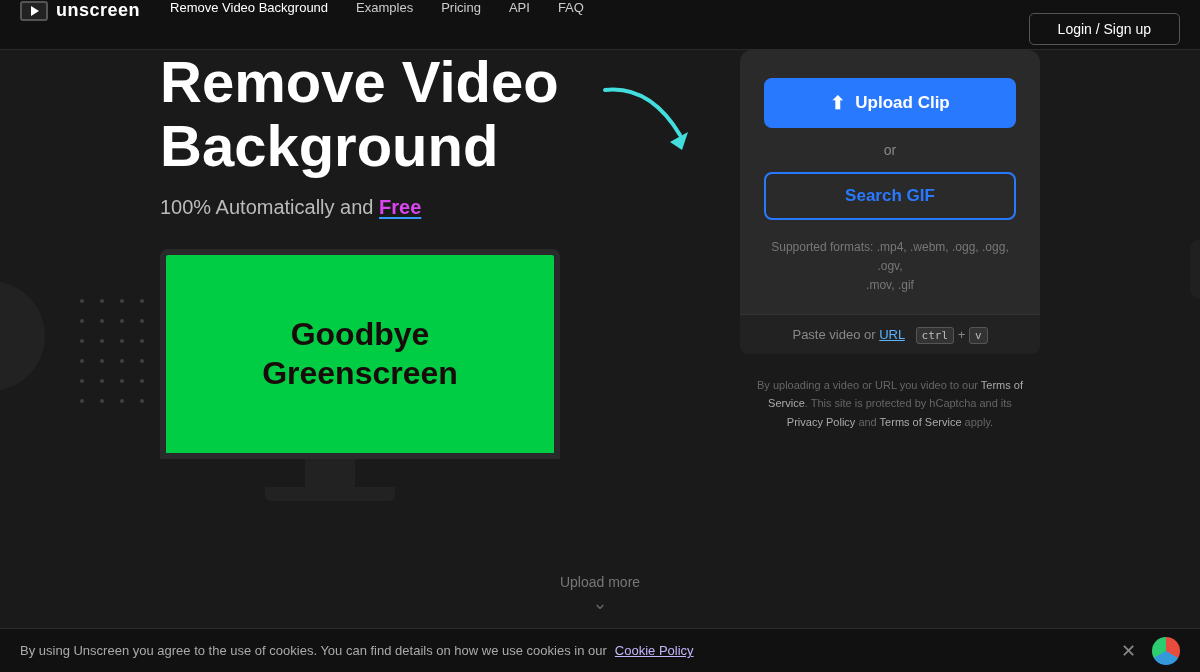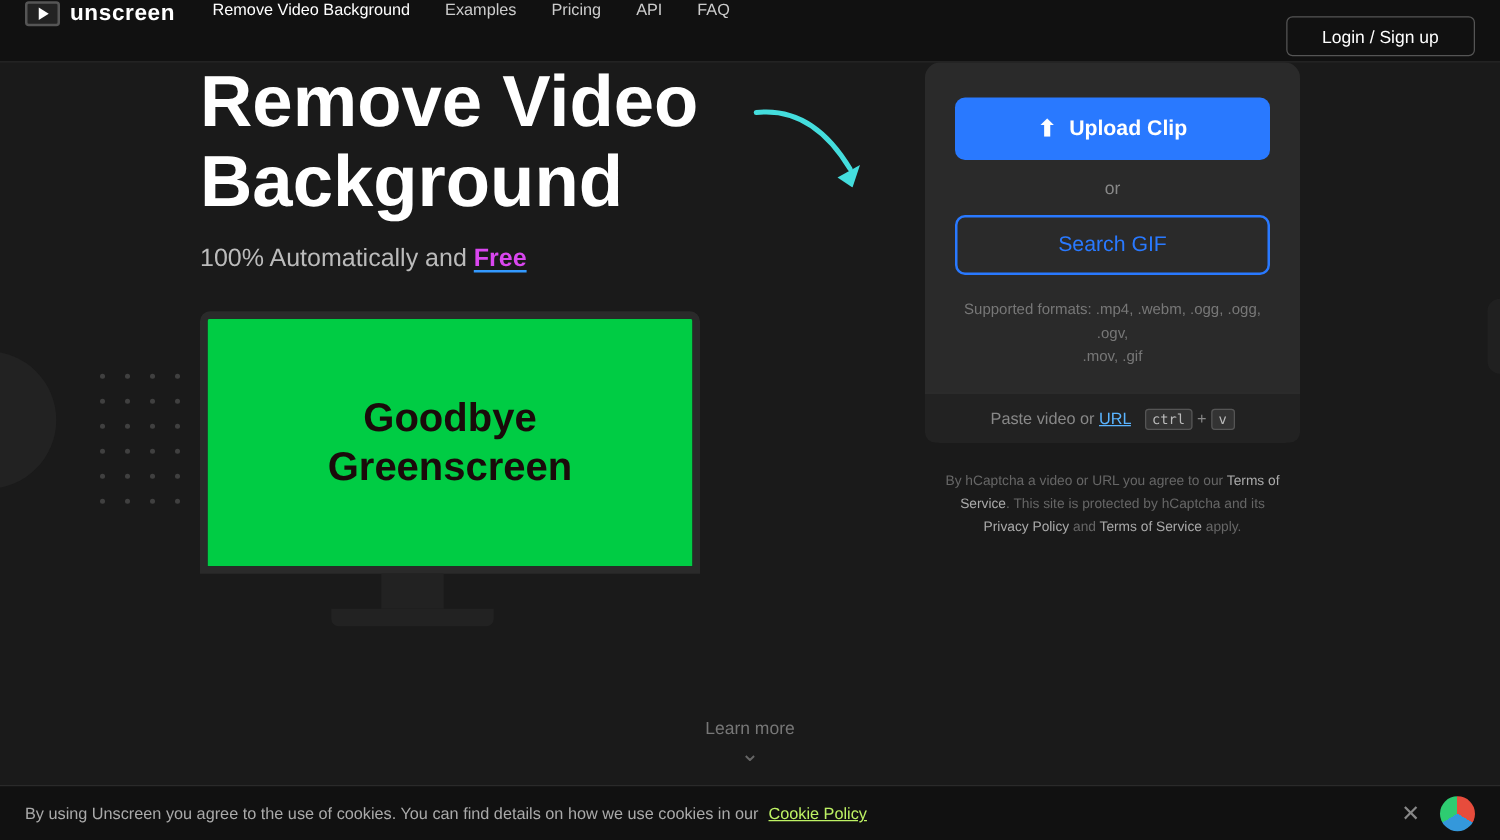--- a/index.html
+++ b/index.html
@@ -247,21 +247,21 @@
     }
 
     .search-gif-btn {
       width: 100%;
       background: transparent;
       color: #2979ff;
       border: 2px solid #2979ff;
       border-radius: 8px;
       padding: 12px 0;
       font-size: 17px;
-      font-weight: 400;
+      font-weight: 700;
       cursor: pointer;
     }
 
     .supported-formats {
       text-align: center;
       color: #777;
       font-size: 12px;
       margin-top: 18px;
       line-height: 1.6;
     }
@@ -337,21 +337,21 @@
       border-top: 1px solid #2a2a2a;
       display: flex;
       align-items: center;
       padding: 0 20px;
       font-size: 13px;
       color: #aaa;
       gap: 8px;
     }
 
     .cookie-bar a {
-      color: #bef264;
+      color: #c4b5fd;
       text-decoration: underline;
     }
 
     .cookie-close {
       margin-left: auto;
       cursor: pointer;
       font-size: 18px;
       color: #888;
       background: none;
       border: none;
@@ -513,26 +513,26 @@
         <span>Paste video or </span>
         <span class="url-link">URL</span>
         &nbsp;
         <kbd class="kbd">ctrl</kbd>
         +
         <kbd class="kbd">v</kbd>
       </div>
     </div>
 
     <div class="terms-text">
-      <span>By hCaptcha a video or URL you agree to our </span><a>Terms of Service</a><span>. This site is protected by hCaptcha and its </span><a>Privacy Policy</a><span> and </span><a>Terms of Service</a><span> apply.</span>
+      <span>By uploading a video or URL you video to our </span><a>Terms of Service</a><span>. This site is protected by hCaptcha and its </span><a>Privacy Policy</a><span> and </span><a>Terms of Service</a><span> apply.</span>
     </div>
   </div>
 
   <div class="learn-more">
-    <span>Learn more</span>
+    <span>Upload more</span>
     <span class="chevron-down">⌄</span>
   </div>
 </section>
 
 <div class="cookie-bar">
   <span>By using Unscreen you agree to the use of cookies. You can find details on how we use cookies in our </span>
   <a>Cookie Policy</a>
   <button class="cookie-close">✕</button>
   <div class="captcha-icon"></div>
 </div>

